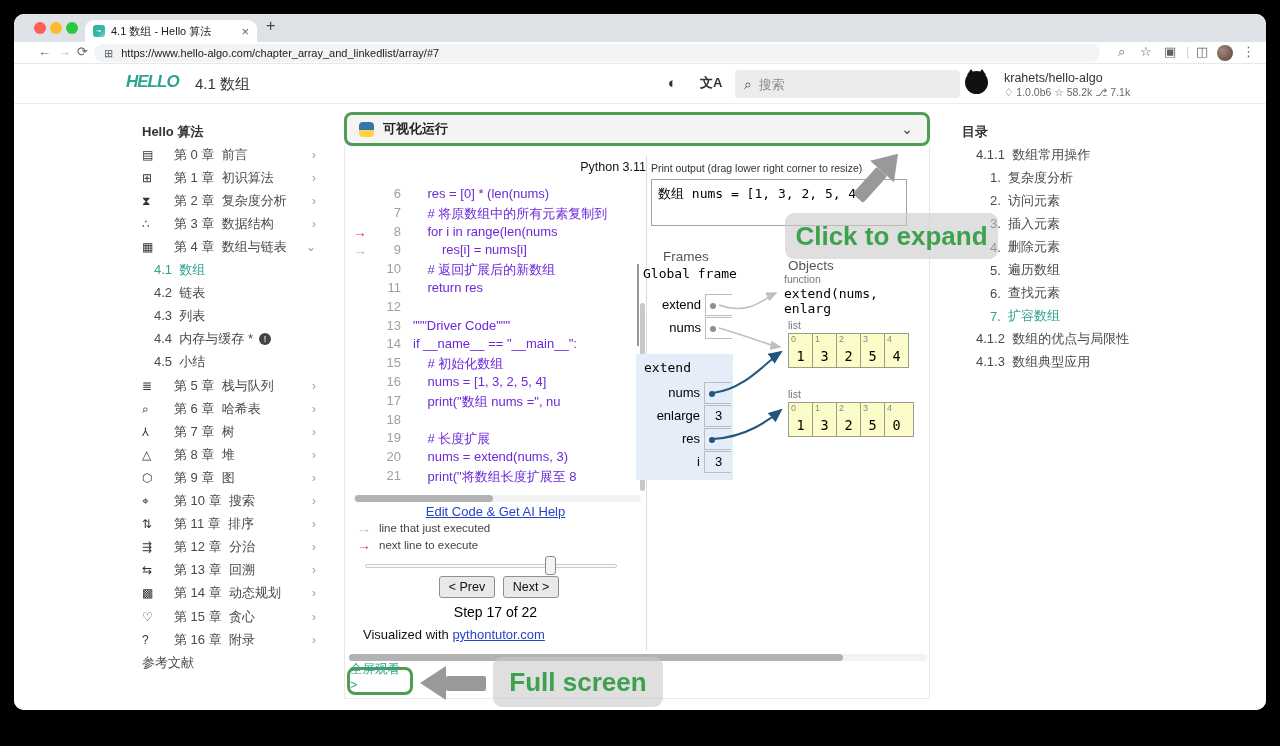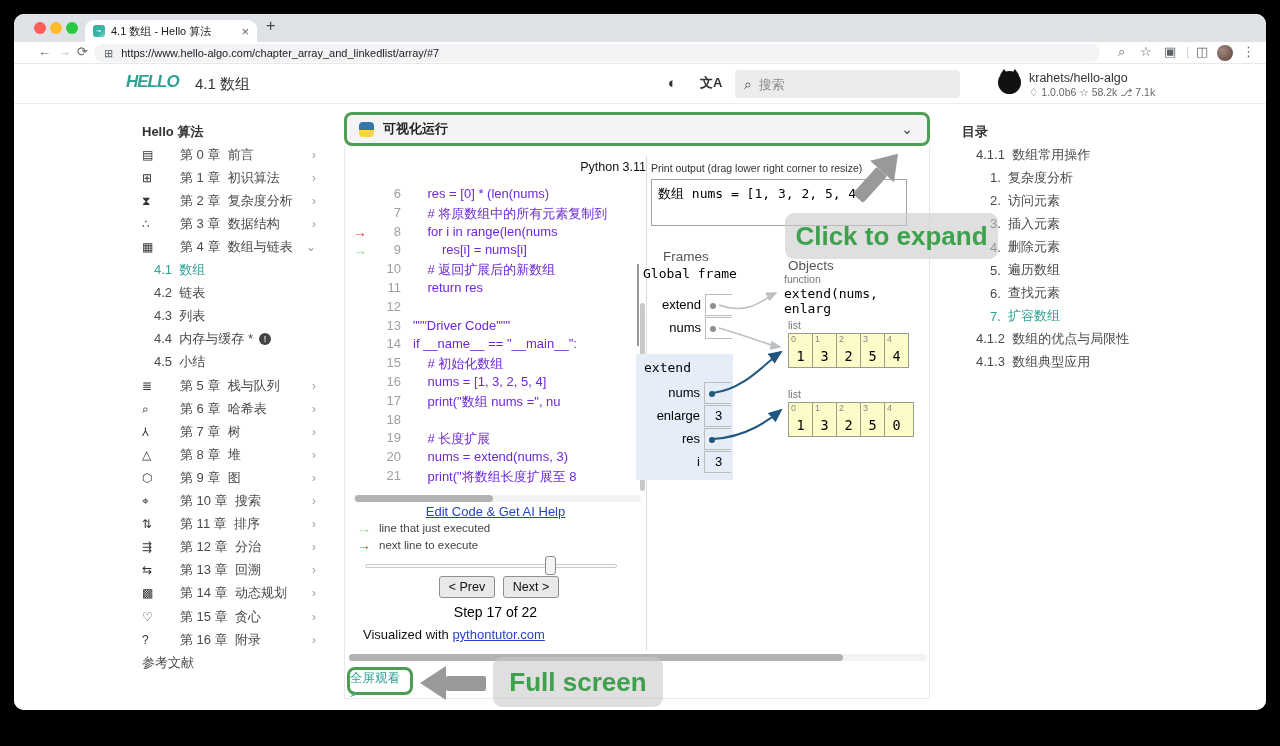--- a/index.html
+++ b/index.html
@@ -23,31 +23,31 @@
   
   .site{position:relative;height:646px;background:#fff;overflow:hidden}
   .site-header{position:absolute;left:0;top:0;width:100%;height:40px;border-bottom:1px solid #ededed;background:#fff}
   .logo{position:absolute;left:112px;top:8px;font-size:17px;font-weight:bold;font-style:italic;letter-spacing:-1px;color:#2fa294}
   .page-title{position:absolute;left:181px;top:11px;font-size:15px;color:#333}
   .hd-ic{position:absolute;top:10px;font-size:15px;color:#333}
   .searchbox{position:absolute;left:721px;top:6px;width:225px;height:28px;background:#ececec;border-radius:4px;display:flex;align-items:center;padding:0 9px;gap:7px}
   .searchbox .mag{font-size:14px;color:#555}
   .searchbox input{border:0;background:transparent;outline:0;font-size:13px;color:#333;width:170px}
   .searchbox input::placeholder{color:#8a8a8a}
-  .gh{position:absolute;left:984px;top:7px;display:flex;gap:8px}
+  .gh{position:absolute;left:951px;top:7px;display:flex;gap:16px}
   .gh-cat{width:23px;height:23px;border-radius:50%;background:#111;position:relative;flex:none}
   .gh-cat:before,.gh-cat:after{content:"";position:absolute;top:-2px;border-left:4px solid transparent;border-right:4px solid transparent;border-bottom:6px solid #111}
   .gh-cat:before{left:2px}.gh-cat:after{right:2px}
   .gh-name{font-size:12.5px;color:#333}
   .gh-stats{font-size:10.5px;color:#666;margin-top:1px}
   
   .srow{height:23.1px;display:flex;align-items:center;position:relative;color:#4a4a4a;font-size:13px}
   .srow .slabel{white-space:pre}
   .srow.chapter .sicon{width:18px;font-size:12px;color:#333;flex:none}
-  .srow.chapter .slabel{margin-left:20px}
+  .srow.chapter .slabel{margin-left:14px}
   .srow.sub{padding-left:12px}
   .srow.active .slabel{color:#2fa294}
   .schev{position:absolute;right:2px;color:#9a9a9a;font-size:12px}
   .sbadge{margin-left:6px;width:12px;height:12px;border-radius:50%;background:#444;color:#fff;font-size:9px;line-height:12px;text-align:center}
   .side-title{height:23.1px;display:flex;align-items:center;font-weight:bold;color:#333;font-size:13px}
   #sidebar{position:absolute;left:128px;top:56px;width:176px}
   #toc{position:absolute;left:948px;top:56px;width:230px}
   .trow{height:23.1px;display:flex;align-items:center;color:#4a4a4a;font-size:13px;padding-left:14px;position:relative}
   .trow .tnum{position:absolute;left:28px}
   .trow .tlab2{position:absolute;left:46px}
@@ -100,21 +100,21 @@
   .obj-type{font-size:10.5px;color:#777}
   .obj-func{position:absolute;left:439px;top:127px}
   .obj-sig{font-size:13px;color:#000;margin-top:1px}
   .pt-list{position:absolute;left:443px}
   .cells{display:flex;margin-top:2px}
   .cell{width:25px;height:35px;background:#fcfcc8;border:1px solid #9c9c8a;margin-left:-1px;position:relative}
   .cell:first-child{margin-left:0}
   .cell .idx{position:absolute;left:2px;top:0;font-size:9px;color:#888}
   .cell .cval{position:absolute;left:0;width:100%;bottom:3px;text-align:center;font-size:13.5px;color:#000}
   .cell.sliver{width:6px;border-left:none;background:#fcfcc8}
-  .fs-link{position:absolute;left:2px;top:521px;width:66px;height:28px;display:flex;align-items:flex-start;justify-content:center}
+  .fs-link{position:absolute;left:2px;top:521px;width:66px;height:28px;display:flex;align-items:flex-end;justify-content:center}
   .fs-link span{font-size:12.5px;color:#2fa294}
   
   .ann-box{position:absolute;background:rgba(201,201,201,.6);border-radius:9px;display:flex;align-items:center;justify-content:center;font-weight:bold;color:#3ea14e;z-index:50}
   .arrow-up{position:absolute;display:flex;flex-direction:column;align-items:center;z-index:51}
   .arrow-up .ahead{width:0;height:0;border-left:16px solid transparent;border-right:16px solid transparent;border-bottom:24px solid #999}
   .arrow-up .astem{width:14px;height:36px;background:#999;border-radius:2px}
   .arrow-left{position:absolute;display:flex;align-items:center;z-index:51}
   .arrow-left .ahead{width:0;height:0;border-top:17px solid transparent;border-bottom:17px solid transparent;border-right:26px solid #999}
   .arrow-left .astem{width:40px;height:15px;background:#999;border-radius:2px}
 </style>

